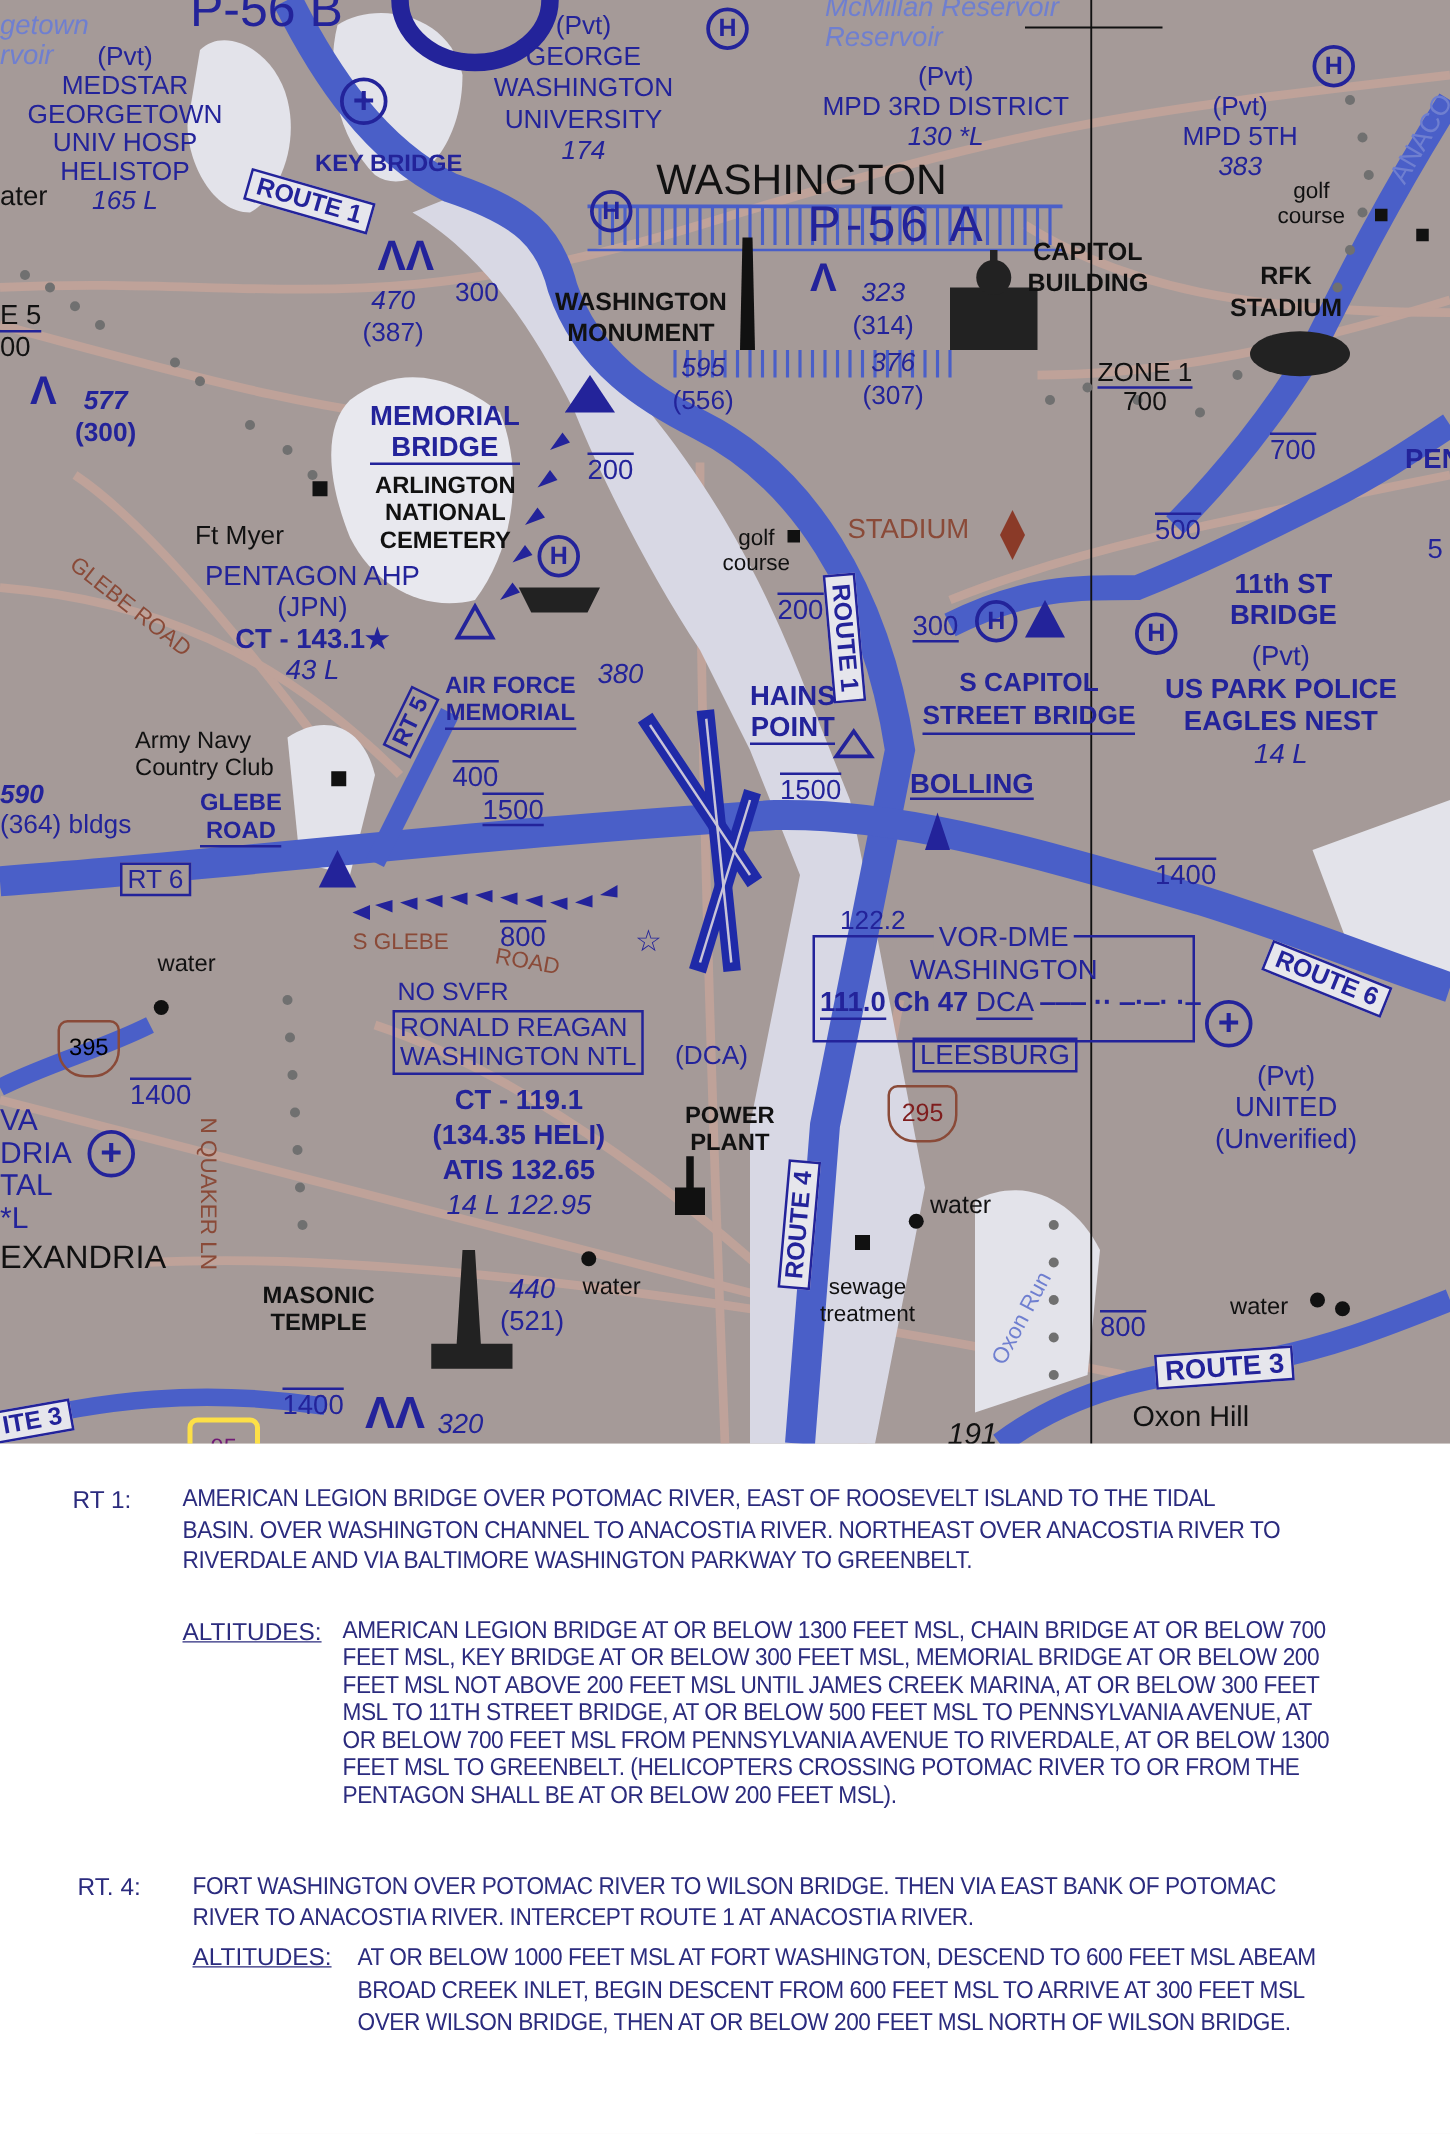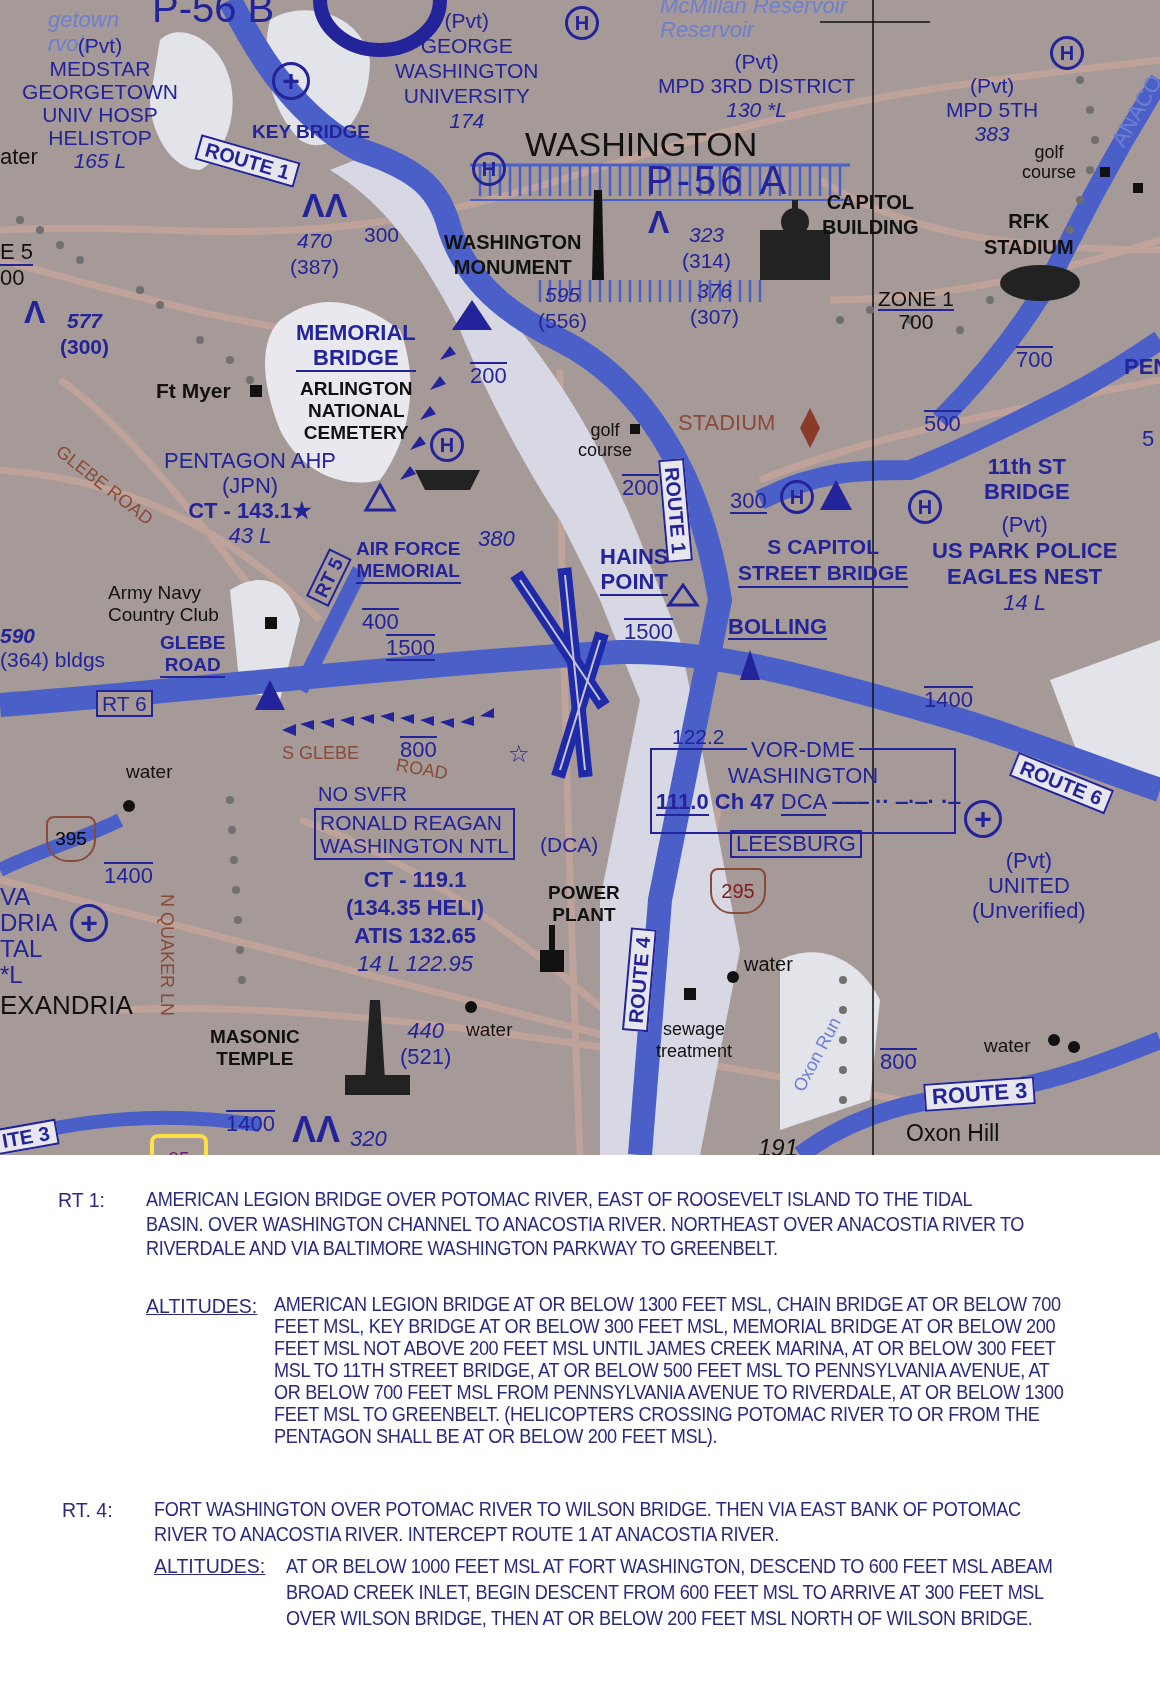--- a/index.html
+++ b/index.html
@@ -179,21 +179,21 @@
       </g>
   </svg>
 
   <div class="lbl blue" style="left:152px;top:-12px;font-size:40px;">P-56 B</div>
   <div class="lbl blue" style="left:646px;top:160px;font-size:40px;letter-spacing:4px;">P-56 A</div>
   <div class="lbl dark" style="left:525px;top:127px;font-size:34px;">WASHINGTON</div>
   <div class="lbl lightblue i" style="left:660px;top:-6px;font-size:22px;line-height:24px;">
     <div>McMillan Reservoir</div>
       <div>Reservoir</div>
   </div>
-  <div class="lbl lightblue i" style="left:0px;top:8px;font-size:22px;line-height:24px;padding-left:48px;">
+  <div class="lbl lightblue i" style="left:0px;top:8px;font-size:22px;line-height:24px;">
 
     <div>getown</div>
       <div>rvoir</div>
   </div>
 
   <div class="lbl blue ctr" style="left:22px;top:34px;font-size:21px;line-height:23px;">
     <div>(Pvt)</div>
     <div>MEDSTAR</div>
     <div>GEORGETOWN</div>
     <div>UNIV HOSP</div>
@@ -290,21 +290,21 @@
   <div class="lbl blue b ctr" style="left:296px;top:320px;font-size:22px;line-height:25px;">
     <div>MEMORIAL</div>
       <div class="ul">BRIDGE</div>
   </div>
   <div class="lbl dark b ctr" style="left:300px;top:378px;font-size:19px;line-height:22px;">
     <div>ARLINGTON</div>
       <div>NATIONAL</div>
       <div>CEMETERY</div>
   </div>
   <div class="lbl blue ol" style="left:470px;top:362px;font-size:22px;">200</div>
-  <div class="lbl dark" style="left:156px;top:380px;font-size:21px;font-weight:bold;">Ft Myer</div>
+  <div class="lbl dark" style="left:156px;top:418px;font-size:21px;">Ft Myer</div>
   <div class="lbl brown" style="left:64px;top:442px;font-size:18px;transform:rotate(38deg);transform-origin:left top;">GLEBE ROAD</div>
   <div class="icon hcircle" style="left:430px;top:428px;">H</div>
 
   <div class="lbl blue ctr" style="left:164px;top:448px;font-size:22px;line-height:25px;">
     <div>PENTAGON AHP</div>
     <div>(JPN)</div>
     <div class="b">CT - 143.1★</div>
     <div class="i">43 L</div>
   </div>
 

